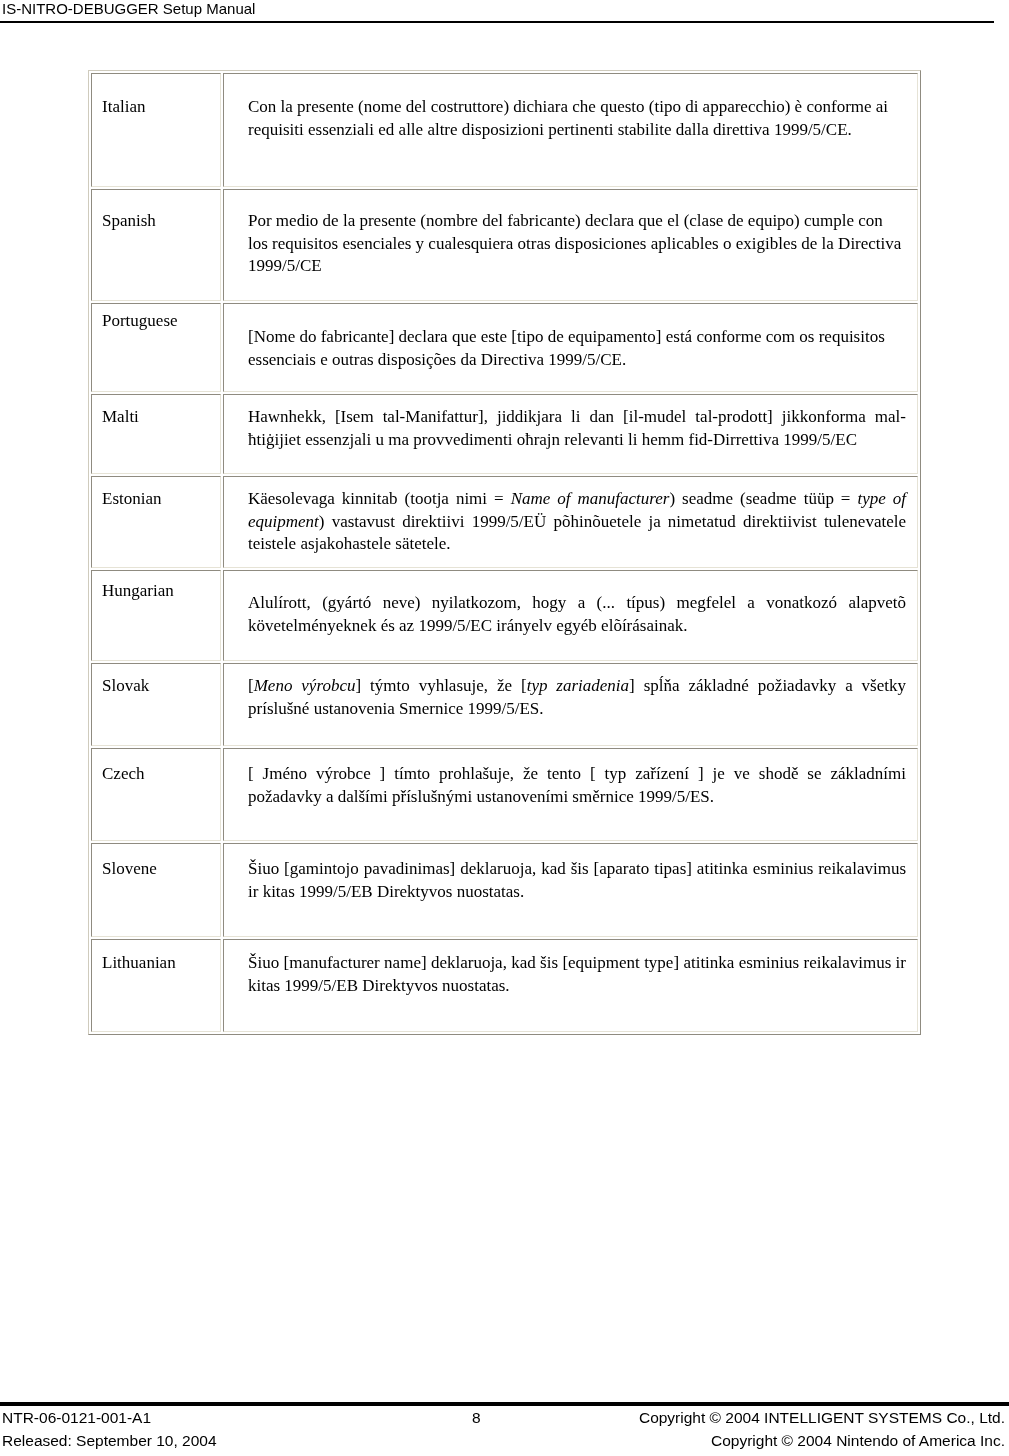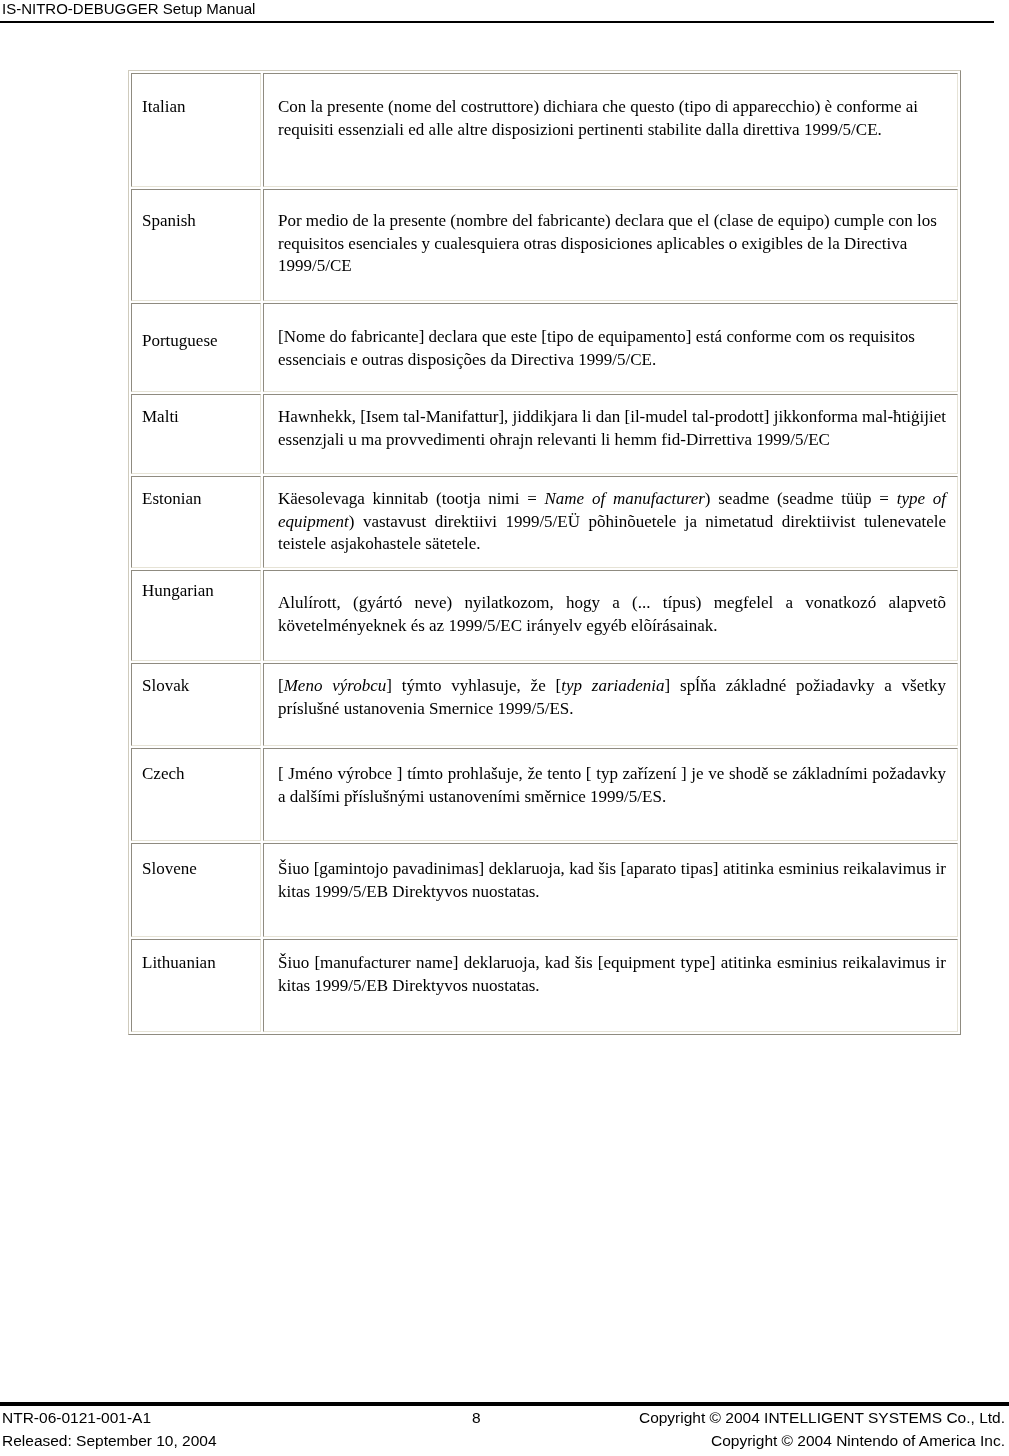--- a/index.html
+++ b/index.html
@@ -36,35 +36,34 @@
       top: 70px;
       width: 833px;
       border-collapse: separate;
       border-spacing: 2px;
       border: 1px solid #cfcbbd;
       border-right-color: #8f8b80;
       border-bottom-color: #8f8b80;
       font-family: "Liberation Serif", serif;
       font-size: 17px;
       line-height: 22.5px;
-      margin-left: 40px;
     }
     .decl-table td {
       border: 1px solid #8f8b80;
       border-right-color: #e6e3d6;
       border-bottom-color: #e6e3d6;
       vertical-align: top;
       padding: 0;
     }
     .decl-table td.lang {
       width: 112px;
       padding: 0 6px 0 10px;
     }
     .decl-table td.text {
-      padding: 0 11px 0 14px;
+      padding: 0 11px 0 24px;
     }
     .decl-table td.justify {
       text-align: justify;
       font-family: Liberation Serif, serif;
     }
     .decl-table em {
       font-style: italic;
     }
     .page-footer {
       position: absolute;
@@ -115,21 +114,21 @@
     <tr style="height:112px">
       <td class="lang" style="padding-top:20px">
         <span>Spanish</span>
       </td>
       <td class="text" style="padding-top:20px">
         <span>Por medio de la presente (nombre del fabricante) declara que el (clase de equipo) cumple con los requisitos esenciales y cualesquiera otras disposiciones aplicables o exigibles de la Directiva 1999/5/CE</span>
       </td>
     </tr>
 
     <tr style="height:89px">
-      <td class="lang" style="padding-top:26px">
+      <td class="lang" style="padding-top:6px">
         <span>Portuguese</span>
       </td>
       <td class="text" style="padding-top:22px">
         <span>[Nome do fabricante] declara que este [tipo de equipamento] está conforme com os requisitos essenciais e outras disposições da Directiva 1999/5/CE.</span>
       </td>
     </tr>
 
     <tr style="height:80px">
       <td class="lang" style="padding-top:11px">
         <span>Malti</span>

